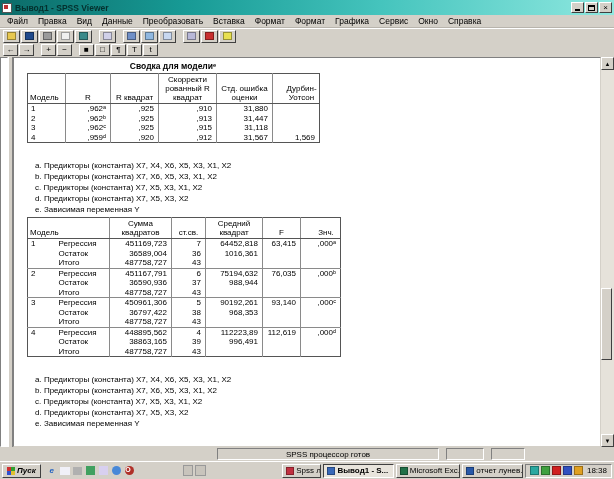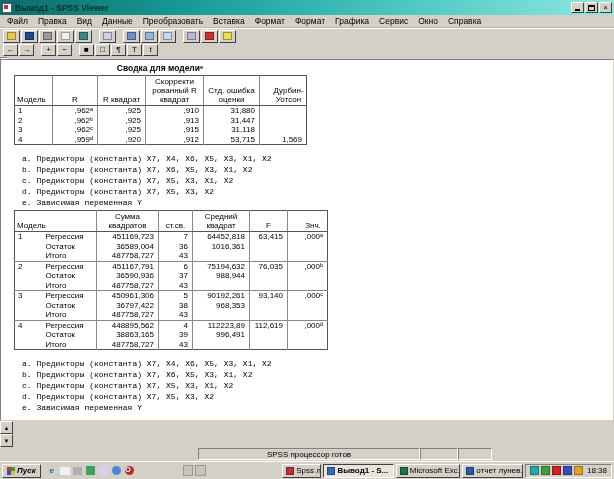--- a/index.html
+++ b/index.html
@@ -39,21 +39,21 @@
   .tbtn2{ width:15px;height:12px; display:flex;align-items:center;justify-content:center; font-size:8px; line-height:8px;}
   .tsep{ width:5px; height:13px; }
   .ti{ width:9px; height:8px; display:block; border:1px solid rgba(0,0,0,.35); }
   .i-folder{background:#e8c850;} .i-save{background:#204a8c;} .i-print{background:#9a9a9a;}
   .i-preview{background:#f0f0f0;} .i-export{background:#3a8a8a;} .i-recall{background:#d0d0e8;}
   .i-gotodata{background:#7090c8;} .i-gotocase{background:#90b8e0;} .i-vars{background:#c8d8f0;}
   .i-sets{background:#b8b8d8;} .i-gloss{background:#c83030;}
   .i-help{background:#e8e050;}
 
   
-  .content{ height:390px; display:flex; background:#d4d0c8;flex-direction:column; }
+  .content{ height:390px; display:flex; background:#d4d0c8; }
   .outline-pane{ width:8px; background:#fff; border:1px solid; border-color:#808080 #fff #fff #808080;}
   .splitter{ width:5px; background:#d4d0c8; border-left:1px solid #fff; border-right:1px solid #808080;}
   .doc-pane{ flex:1 1 auto; background:#fff; border:1px solid; border-color:#808080 #d4d0c8 #d4d0c8 #808080;
     padding:3px 0 0 13px; overflow:hidden; font-size:8px;}
   
   .vscroll{ width:13px; display:flex; flex-direction:column; background:#e6e2da; }
   .sarrow{ height:13px; display:flex; align-items:center; justify-content:center; font-size:6px; line-height:6px; flex:0 0 auto;}
   .strack{ flex:1 1 auto; position:relative; }
   .sthumb{ position:absolute; left:0; top:218px; width:11px; height:72px; }
 
@@ -64,25 +64,25 @@
   table.pivot{ border-collapse:collapse; table-layout:fixed; font-size:8px; border:1px solid #555; margin-top:2px;}
   table.pivot th{ font-weight:normal; text-align:center; vertical-align:bottom; padding:1px 2px;
     line-height:9px; border-right:1px solid #8a8a8a; border-bottom:1px solid #555;}
   table.pivot th.hl{ text-align:left; }
   table.pivot th:last-child, table.pivot td:last-child{ border-right:none;padding-left:13px; }
   table.pivot td{ padding:0 4px 0 2px; height:9.5px; line-height:9.5px; text-align:right;
     border-right:1px solid #8a8a8a; white-space:nowrap; overflow:hidden;}
   table.pivot td.lft{ text-align:left; padding-left:3px; }
   table.pivot td.nb{ border-right:none; }
   table.pivot tr.gstart td{ border-top:1px solid #8a8a8a; }
-  .footnotes{ margin:8px 0 0 8px;font-family:Liberation Mono, monospace; }
+  .footnotes{ margin:17px 0 0 8px; }
   .footnotes div{ line-height:11px; white-space:nowrap; }
 
   
-  .statusbar{ height:14px; display:flex; align-items:stretch; gap:0; padding:1px 6px; font-size:8px; }
+  .statusbar{ height:14px; display:flex; align-items:stretch; gap:7px; padding:1px 18px; font-size:8px; }
   .sb-spacer{ width:192px; }
   .sb-main{ width:222px; display:flex; align-items:center; justify-content:center; white-space:nowrap;}
   .sb-box2{ width:38px; } .sb-box3{ width:34px; }
 
   
   .taskbar{ height:18px; border-top:1px solid #fff; display:flex; align-items:center; padding:0 2px; gap:2px; background:#d4d0c8;}
   .startbtn{ height:14px; display:flex; align-items:center; gap:2px; padding:0 4px; font-size:8px; font-weight:bold;font-style:italic;}
   .winflag{ width:8px;height:8px; display:grid; grid-template-columns:4px 4px; grid-template-rows:4px 4px;}
   .winflag i:nth-child(1){background:#d03030;} .winflag i:nth-child(2){background:#30a030;}
   .winflag i:nth-child(3){background:#3050d0;} .winflag i:nth-child(4){background:#e0c030;}
@@ -243,21 +243,21 @@
         <td>,925</td>
         <td>,915</td>
         <td>31,118</td>
         <td></td>
       </tr>
       <tr>
         <td class="lft">4</td>
         <td>,959ᵈ</td>
         <td>,920</td>
         <td>,912</td>
-        <td>53,715</td>
+        <td>31,567</td>
         <td>1,569</td>
       </tr>
     </tbody>
       </table>
     <div class="footnotes">
       <div>a. Предикторы (константа) X7, X4, X6, X5, X3, X1, X2</div>
       <div>b. Предикторы (константа) X7, X6, X5, X3, X1, X2</div>
       <div>c. Предикторы (константа) X7, X5, X3, X1, X2</div>
       <div>d. Предикторы (константа) X7, X5, X3, X2</div>
       <div>е. Зависимая переменная Y</div>

